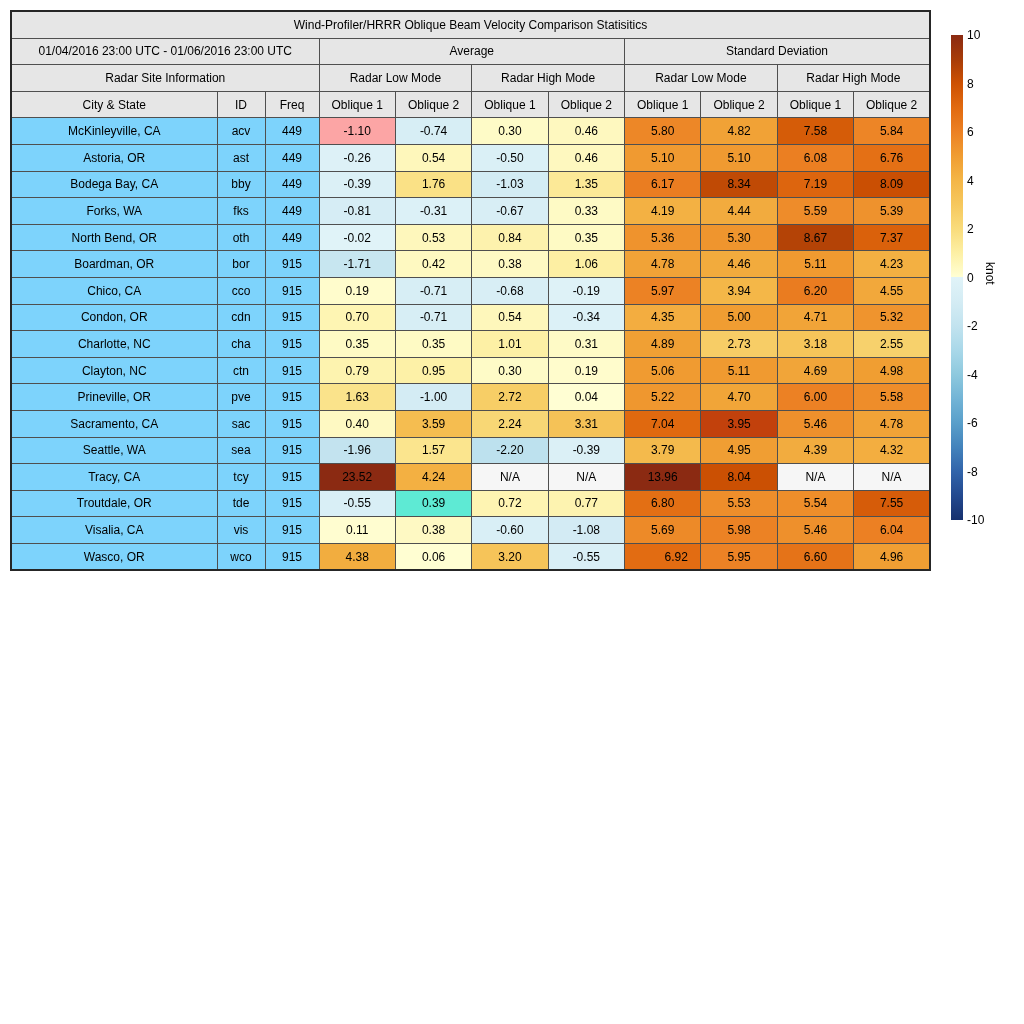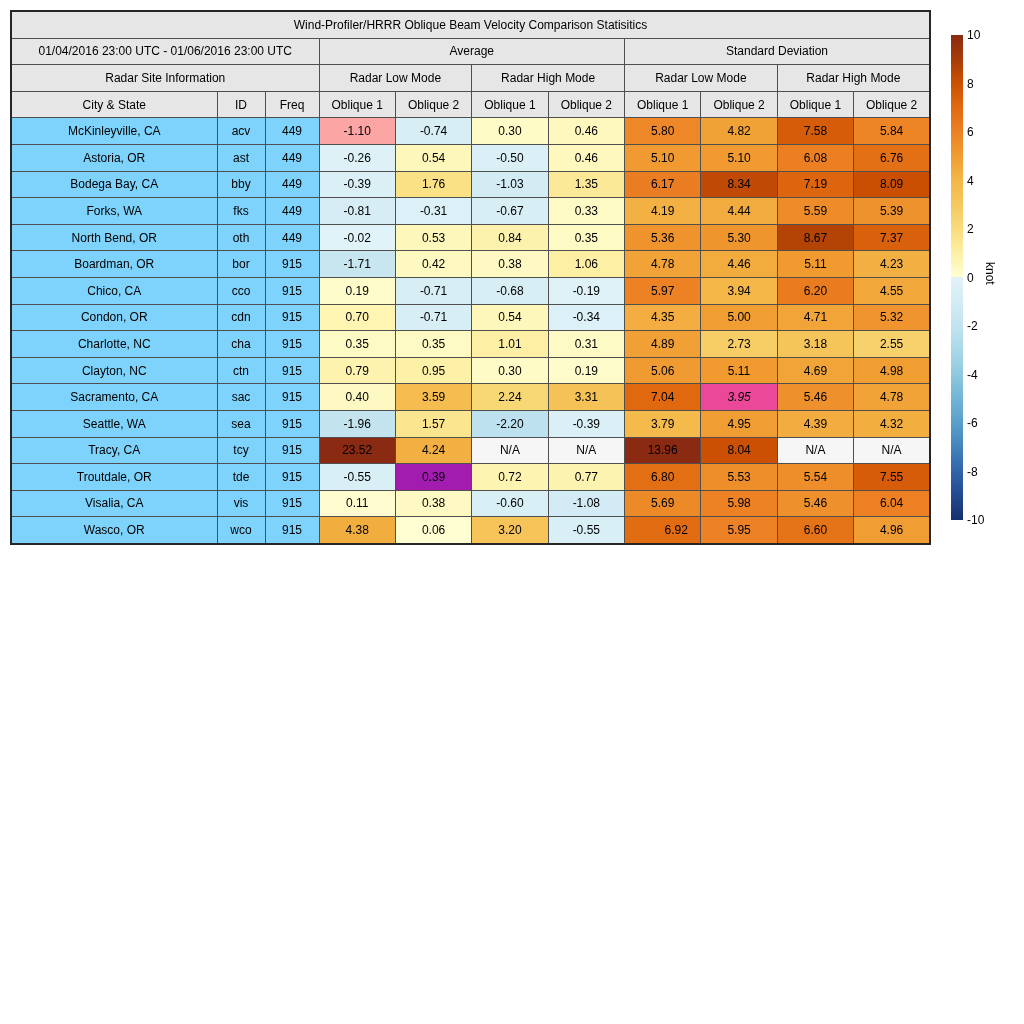--- a/index.html
+++ b/index.html
@@ -204,29 +204,42 @@
           <td class="val" style="background: rgb(253, 243, 175);">0.79</td>
           <td class="val" style="background: rgb(253, 241, 167);">0.95</td>
           <td class="val" style="background: rgb(254, 251, 199);">0.30</td>
           <td class="val" style="background: rgb(255, 252, 204);">0.19</td>
           <td class="val" style="background: rgb(240, 155, 49);">5.06</td>
           <td class="val" style="background: rgb(240, 154, 48);">5.11</td>
           <td class="val" style="background: rgb(241, 165, 57);">4.69</td>
           <td class="val" style="background: rgb(240, 158, 50);">4.98</td>
         </tr>
         <tr>
+          <td class="site">Prineville, OR</td>
+          <td class="site">pve</td>
+          <td class="site">915</td>
+          <td class="val" style="background: rgb(250, 227, 139);">1.63</td>
+          <td class="val" style="background: rgb(212, 236, 244);">-1.00</td>
+          <td class="val" style="background: rgb(247, 206, 102);">2.72</td>
+          <td class="val" style="background: rgb(255, 254, 211);">0.04</td>
+          <td class="val" style="background: rgb(239, 151, 47);">5.22</td>
+          <td class="val" style="background: rgb(241, 165, 56);">4.70</td>
+          <td class="val" style="background: rgb(236, 129, 36);">6.00</td>
+          <td class="val" style="background: rgb(238, 141, 42);">5.58</td>
+        </tr>
+        <tr>
           <td class="site">Sacramento, CA</td>
           <td class="site">sac</td>
           <td class="site">915</td>
           <td class="val" style="background: rgb(254, 249, 194);">0.40</td>
           <td class="val" style="background: rgb(245, 189, 80);">3.59</td>
           <td class="val" style="background: rgb(248, 215, 117);">2.24</td>
           <td class="val" style="background: rgb(245, 194, 87);">3.31</td>
           <td class="val" style="background: rgb(224, 105, 15);">7.04</td>
-          <td class="val" style="background: #ec4899; font-style: italic;">3.95</td>
+          <td class="val" style="background: #c2410c;">3.95</td>
           <td class="val" style="background: rgb(238, 144, 44);">5.46</td>
           <td class="val" style="background: rgb(241, 163, 55);">4.78</td>
         </tr>
         <tr>
           <td class="site">Seattle, WA</td>
           <td class="site">sea</td>
           <td class="site">915</td>
           <td class="val" style="background: rgb(195, 227, 239);">-1.96</td>
           <td class="val" style="background: rgb(251, 229, 142);">1.57</td>
           <td class="val" style="background: rgb(189, 225, 238);">-2.20</td>
@@ -247,21 +260,21 @@
           <td class="val" style="background: rgb(139, 42, 18);">13.96</td>
           <td class="val" style="background: rgb(203, 80, 3);">8.04</td>
           <td class="val" style="background: rgb(246, 246, 246);">N/A</td>
           <td class="val" style="background: rgb(246, 246, 246);">N/A</td>
         </tr>
         <tr>
           <td class="site">Troutdale, OR</td>
           <td class="site">tde</td>
           <td class="site">915</td>
           <td class="val" style="background: rgb(217, 239, 246);">-0.55</td>
-          <td class="val" style="background: #a21caf;">0.39</td>
+          <td class="val" style="background: #5eead4;">0.39</td>
           <td class="val" style="background: rgb(254, 244, 178);">0.72</td>
           <td class="val" style="background: rgb(253, 243, 176);">0.77</td>
           <td class="val" style="background: rgb(227, 111, 20);">6.80</td>
           <td class="val" style="background: rgb(238, 142, 43);">5.53</td>
           <td class="val" style="background: rgb(238, 142, 42);">5.54</td>
           <td class="val" style="background: rgb(214, 92, 9);">7.55</td>
         </tr>
         <tr>
           <td class="site">Visalia, CA</td>
           <td class="site">vis</td>

